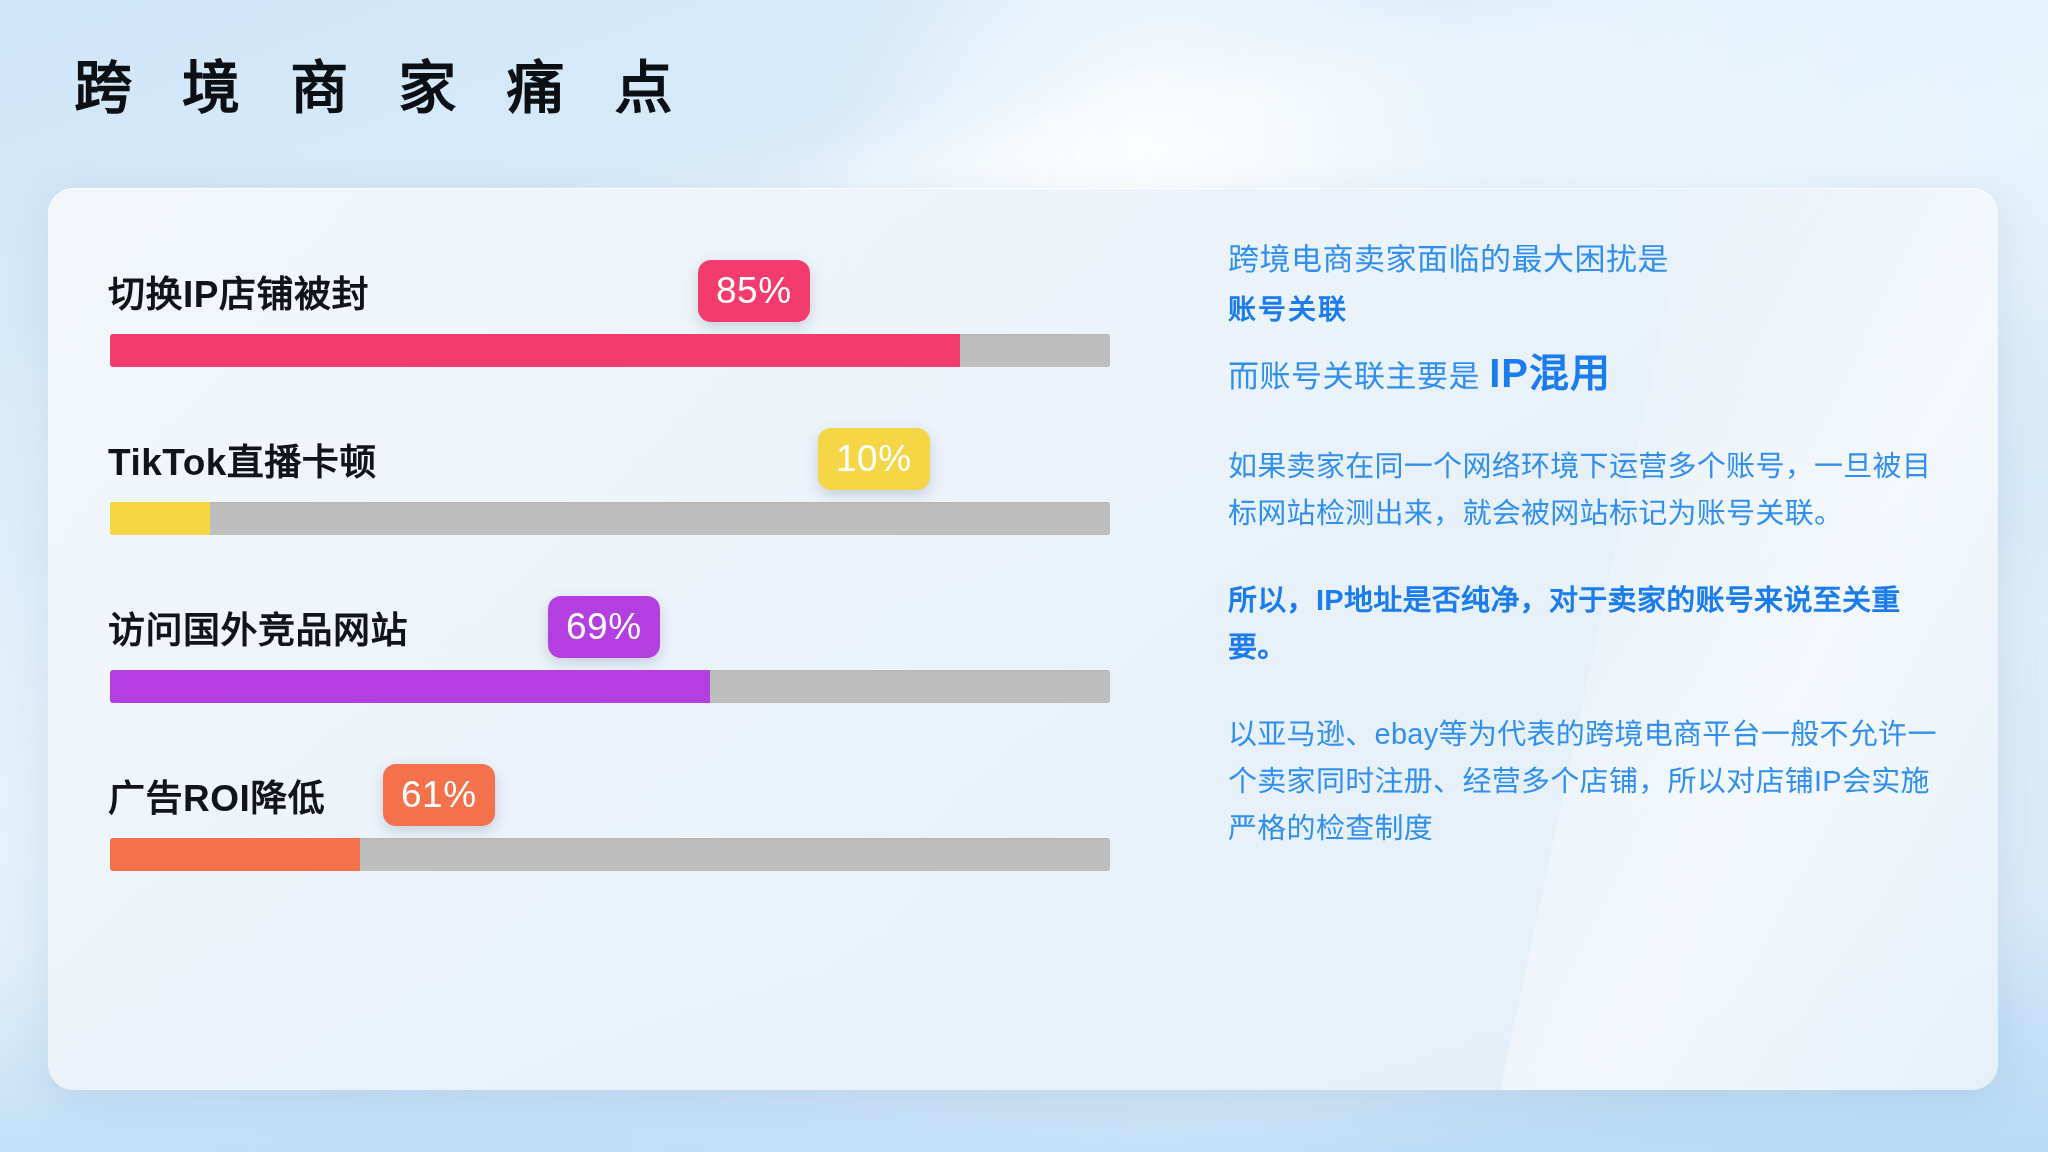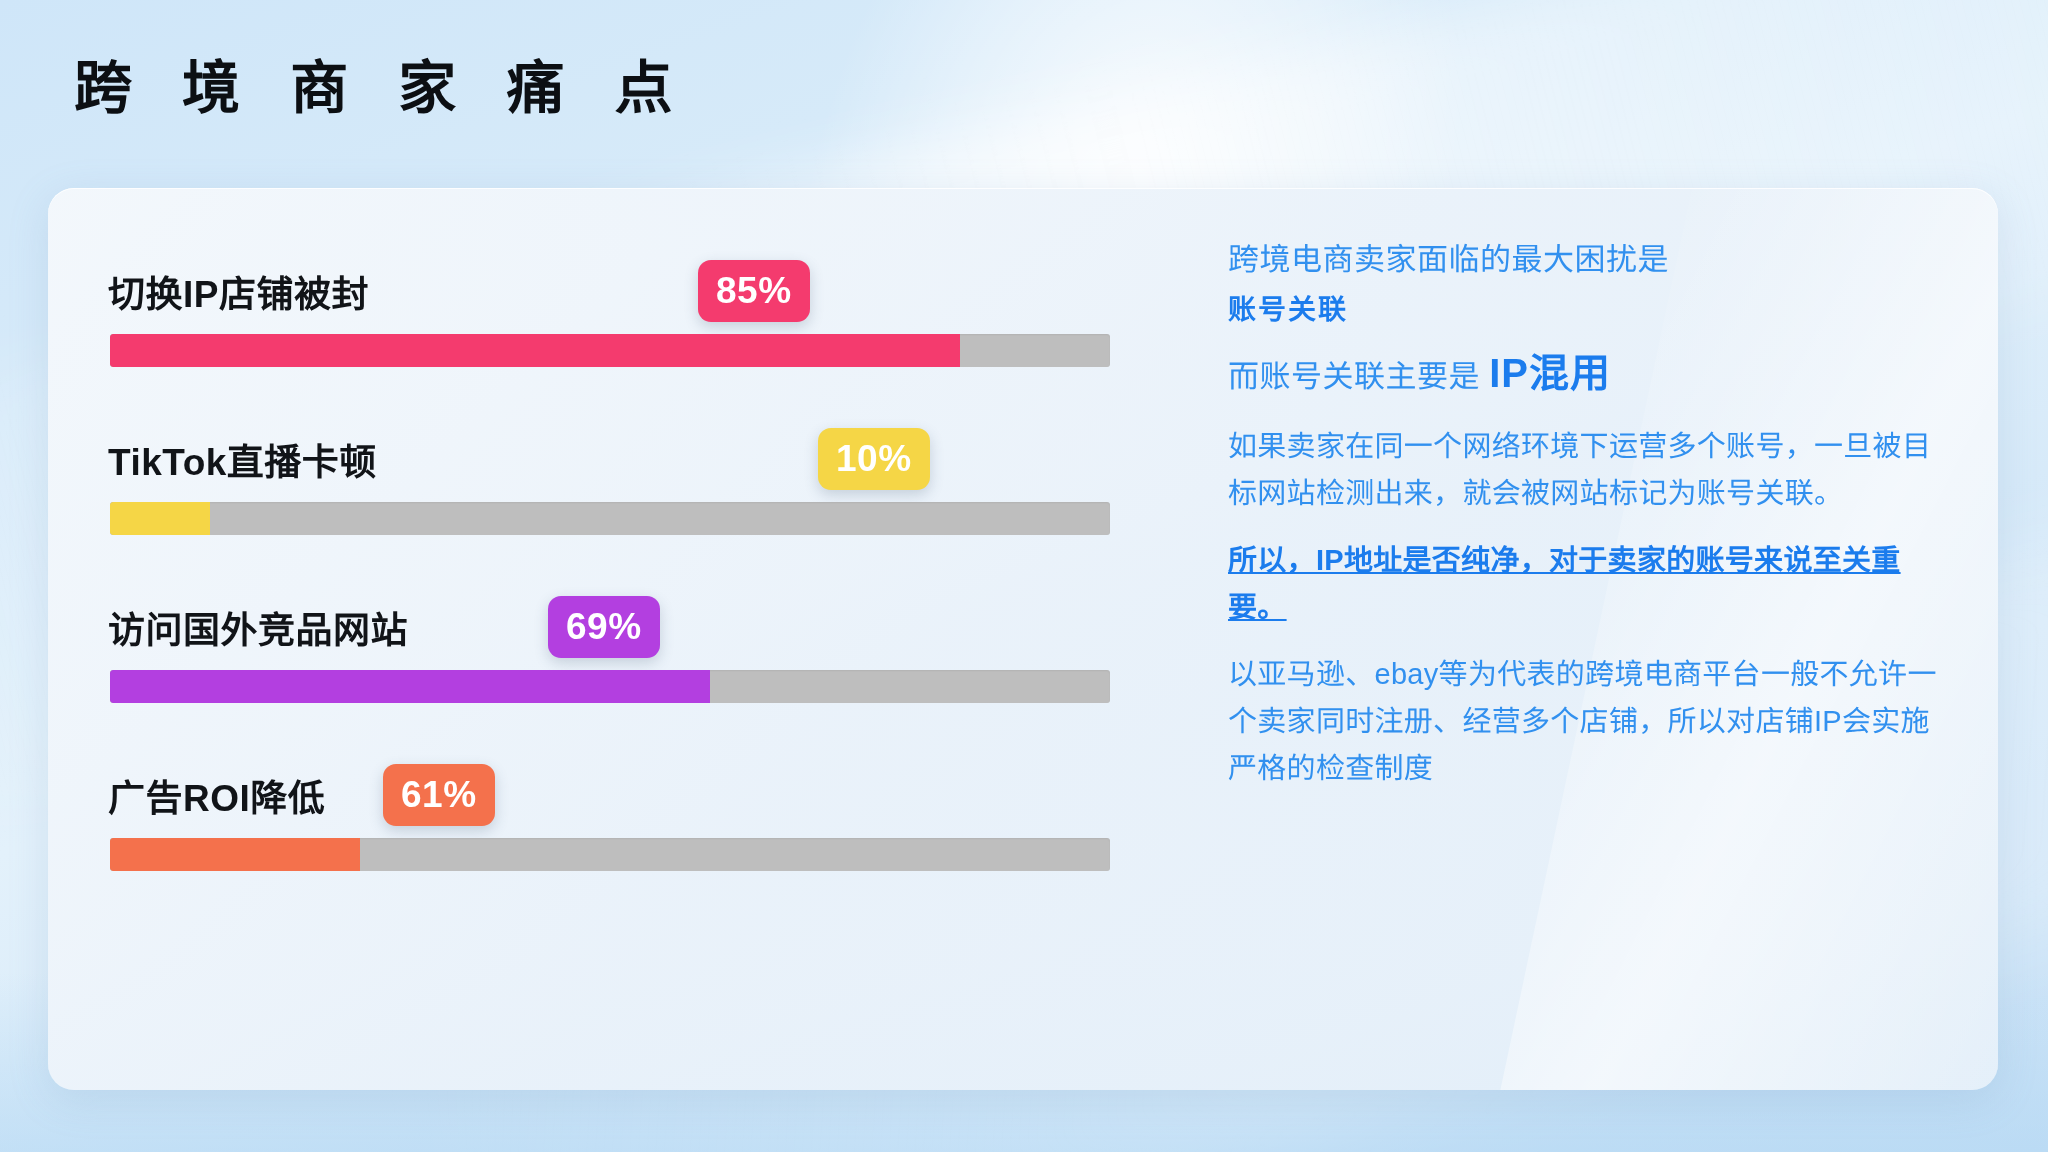--- a/index.html
+++ b/index.html
@@ -128,21 +128,21 @@
     position: absolute;
     display: inline-flex;
     align-items: center;
     justify-content: center;
     min-width: 104px;
     height: 62px;
     padding: 0 18px;
     border-radius: 13px;
     color: #ffffff;
     font-size: 37px;
-    font-weight: 700;
+    font-weight: 400;
     letter-spacing: 0.5px;
     box-shadow: 0 5px 14px rgba(60,80,110,0.22);
     box-sizing: border-box;
   }
   .bar-track {
     position: relative;
     margin-left: 2px;
     width: 1000px;
     height: 33px;
     background: #bebebe;
@@ -194,27 +194,26 @@
     font-weight: 900;
     color: #1b7ced;
     letter-spacing: 1px;
     margin-top: 41px;
   }
   .t-para {
     font-size: 29px;
     font-weight: 500;
     line-height: 1.62;
     color: #3190ef;
-    margin-top: 20px;
+    margin-top: 40px;
     letter-spacing: 0.3px;
   }
   .t-para.bold {
     font-weight: 900;
     color: #1b7ced;
-    text-decoration: underline;
   }
 </style>
 </head>
 <body>
 
 <div class="stage">
 
   <div class="bg-glow"></div>
   <div class="bg-streak"></div>
   <div class="bg-streak2"></div>

